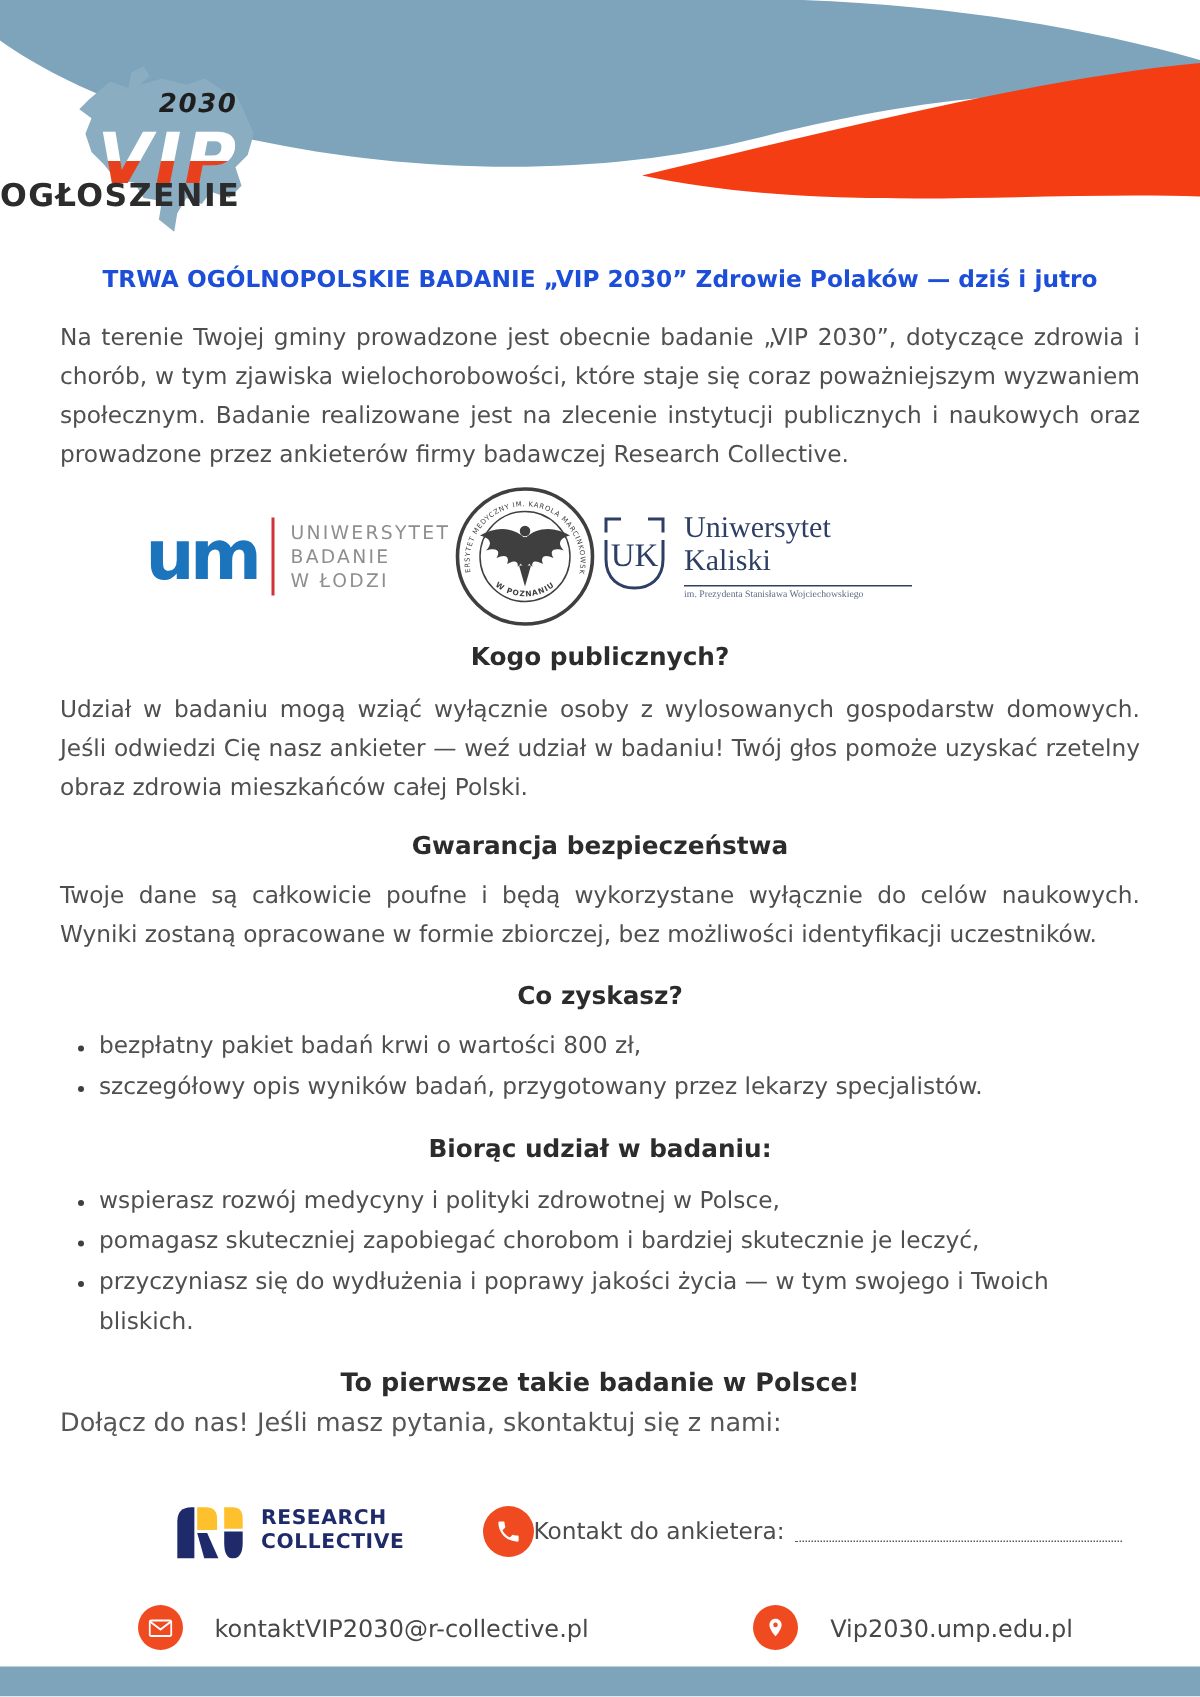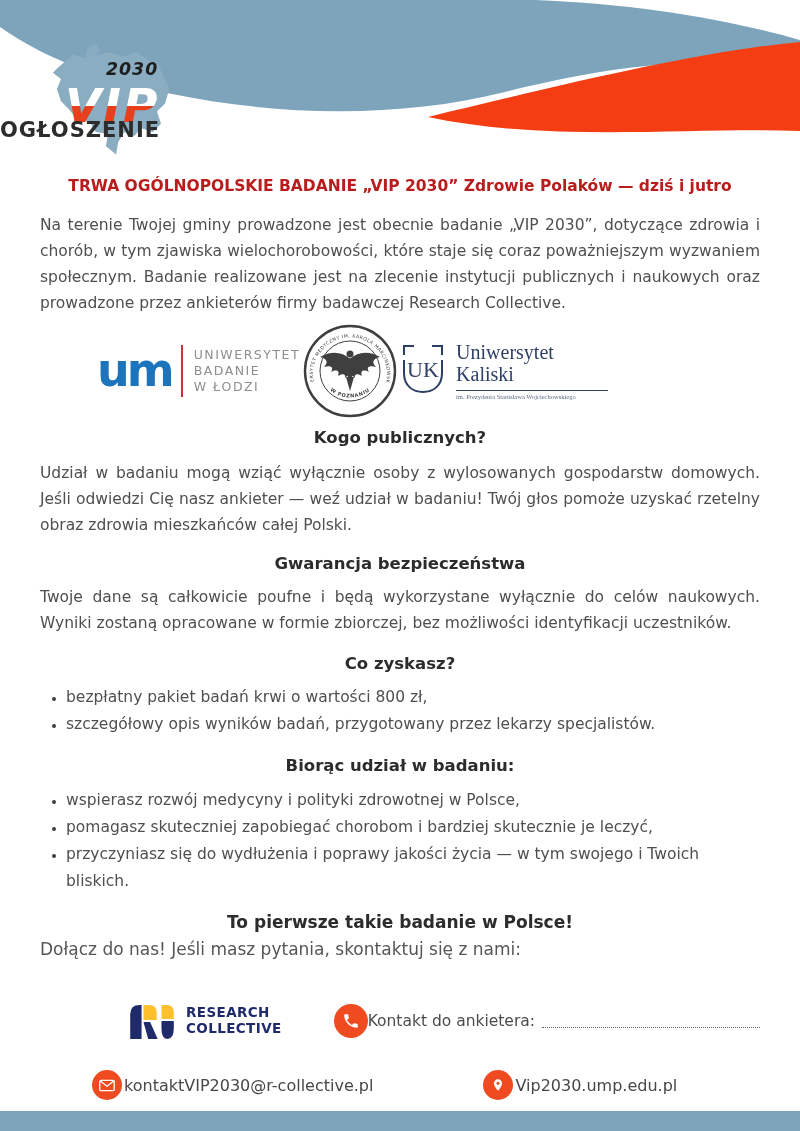--- a/index.html
+++ b/index.html
@@ -8,21 +8,21 @@
          font-family:"DejaVu Sans", sans-serif; color:#4f4f4f; overflow:hidden; }
 
   .wave-top { position:absolute; top:0; left:0; }
   .bottom-bar { position:absolute; left:0; bottom:0; width:800px; height:20px; background:#7da4bb; }
 
   .vip-logo { position:absolute; left:26px; top:34px; }
 
   .page-title { position:absolute; top:118px; left:0; width:800px; text-align:left;
                 font-size:21px; font-weight:bold; color:#2c2c2c; letter-spacing:1px; }
   .subtitle   { position:absolute; top:177px; left:0; width:800px; text-align:center;
-                font-size:15.5px; font-weight:bold; color:#b91c1c; }
+                font-size:15.5px; font-weight:bold; color:#1d4ed8; }
 
   .intro { position:absolute; top:212px; left:40px; width:720px;
            font-size:15.5px; line-height:1.68; text-align:justify; color:#4f4f4f; }
 
   .partners { position:absolute; top:320px; left:97px; width:600px; height:102px;
               display:flex; align-items:center; }
   .um-logo { display:flex; align-items:center; }
   .um-mark { font-size:46px; font-weight:bold; color:#1c75bc; letter-spacing:-3px; line-height:0.9; }
   .um-divider { width:2px; height:52px; background:#cf3339; margin:0 11px 0 9px; }
   .um-lines { font-size:12.5px; letter-spacing:1.5px; color:#8e8e8e; line-height:1.3; }
@@ -36,36 +36,36 @@
   .section-h { text-align:center; font-size:16.5px; font-weight:bold; color:#2c2c2c; }
   .section-p { font-size:15.5px; line-height:1.68; text-align:justify; color:#4f4f4f; }
   .blist { list-style:disc; padding-left:26px; }
   .blist li { font-size:15.5px; line-height:1.74; color:#4f4f4f; }
   .blist li::marker { color:#3f3f3f; font-size:12px; }
   .mb13{margin-bottom:13px;} .mb16{margin-bottom:16px;} .mb11{margin-bottom:11px;}
   .mb18{margin-bottom:18px;} .mb12{margin-bottom:12px;} .mb17{margin-bottom:17px;} .mb7{margin-bottom:7px;}
   .closing-h { text-align:center; font-size:17px; font-weight:bold; color:#2c2c2c; }
   .closing-cta { text-align:left; font-size:17px; color:#565656; }
 
-  .contact-row { position:absolute; top:994px; left:128px; width:632px; height:54px;
+  .contact-row { position:absolute; top:994px; left:116px; width:632px; height:54px;
                  display:flex; align-items:center; }
   .rc-logo { display:flex; align-items:center; }
   .rc-word { margin-left:10px; font-size:13.5px; font-weight:bold; color:#1f2a6b;
              letter-spacing:0.4px; line-height:1.18; }
   .icon-circle { border-radius:50%; background:#f04a21; display:flex; align-items:center;
                  justify-content:center; flex:0 0 auto; }
   .phone-circle { width:34px; height:34px; margin-left:52px; }
   .contact-label { font-size:15.5px; color:#4c4c4c; white-space:nowrap; }
   .dots { flex:1; border-bottom:1.5px dotted #5a5a5a; height:13px; margin-left:7px; }
 
   .footer-row { position:absolute; top:1070px; left:92px; width:660px; display:flex; align-items:center; }
   .footer-item { display:flex; align-items:center; }
   .footer-item + .footer-item { margin-left:110px; }
   .footer-circle { width:30px; height:30px; }
-  .footer-text { margin-left:2px; font-size:16px; color:#474747; text-decoration:none;text-align:center; }
+  .footer-text { margin-left:21px; font-size:16px; color:#474747; text-decoration:none;text-align:center; }
 </style>
 </head>
 <body>
 
 <svg class="wave-top" width="800" height="215" viewBox="0 0 800 215">
   <path fill="#7da4bb" d="M0,0 L535,0 C640,4 730,20 800,40 L800,74 C710,52 610,66 505,92 C370,126 210,112 90,72 C55,60 24,44 0,27 Z"></path>
   <path fill="#f43d13" d="M428,117 C570,83 695,52 800,42 L800,131 C690,127 550,143 428,117 Z"></path>
 </svg>
 
 <svg class="vip-logo" width="168" height="148" viewBox="0 0 160 145">

